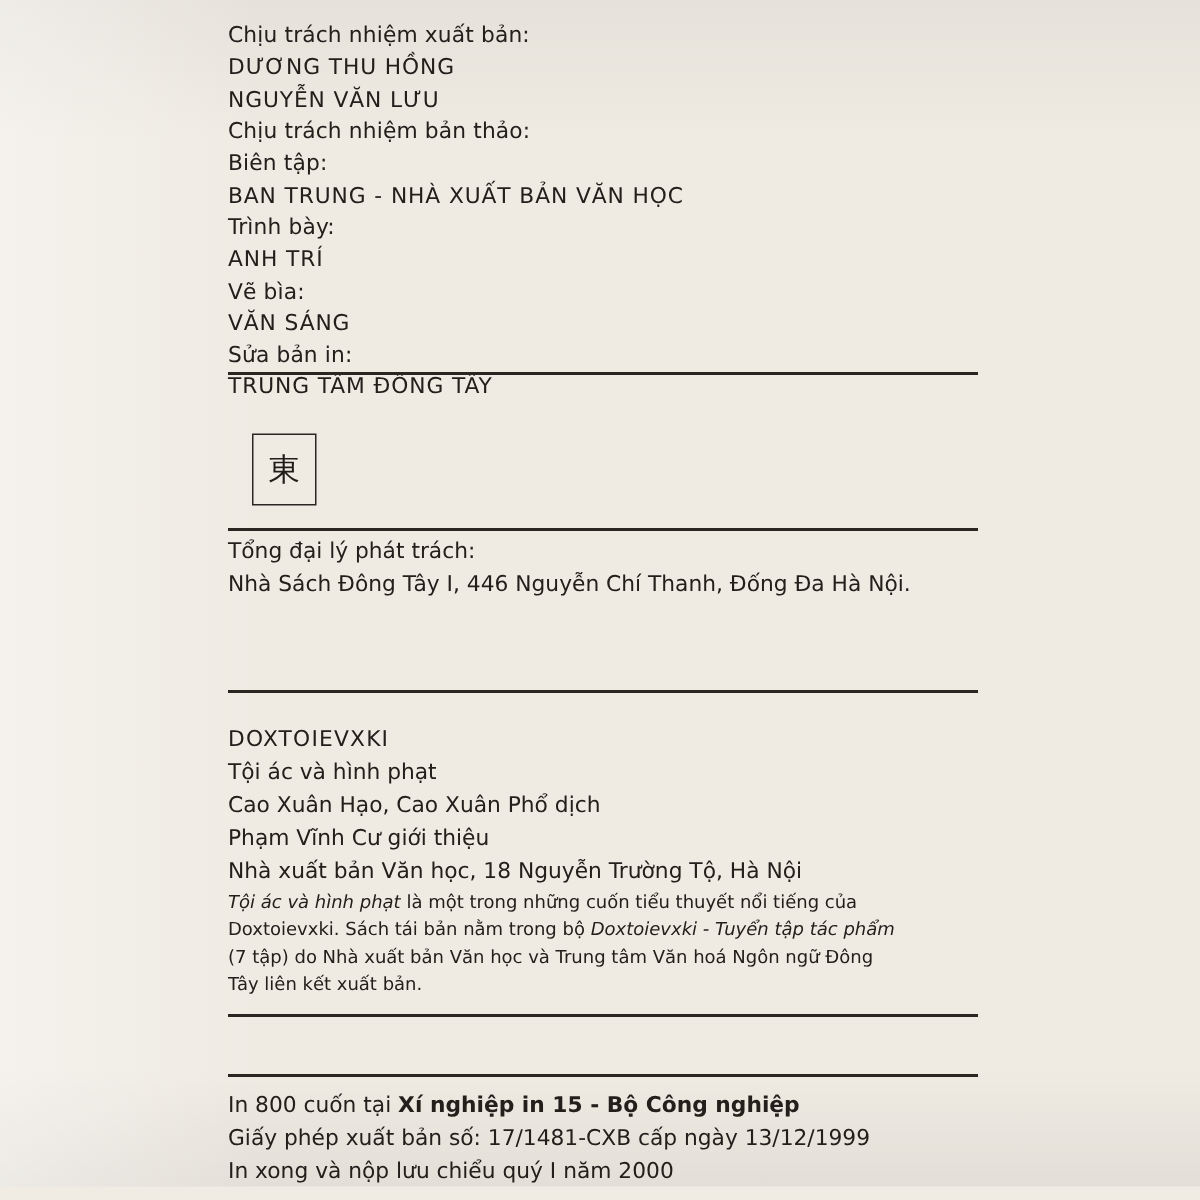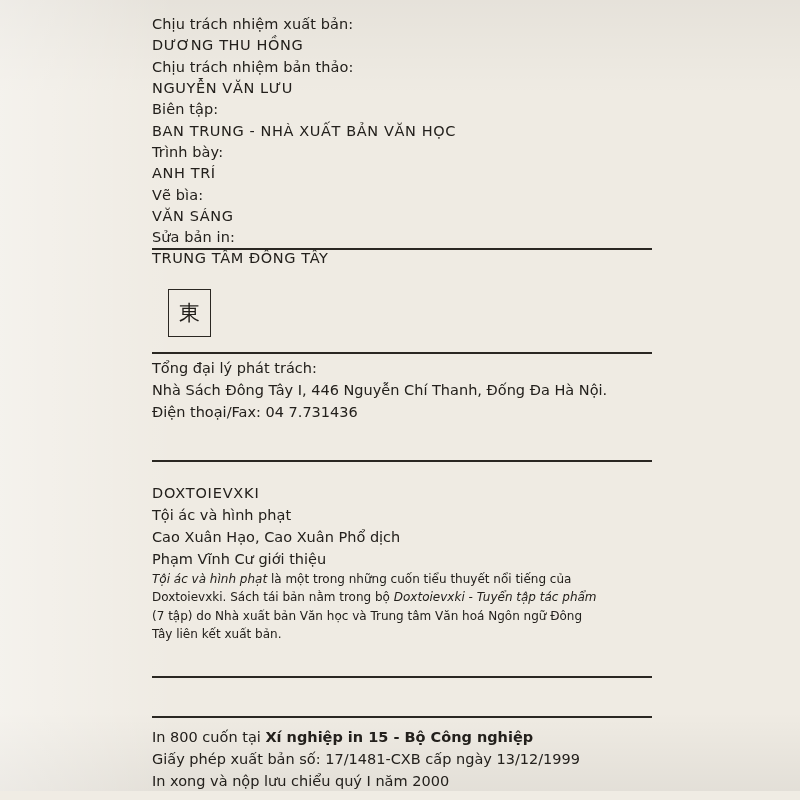--- a/index.html
+++ b/index.html
@@ -146,52 +146,52 @@
   }
 </style>
 </head>
 <body>
 
 <div class="page">
 
   <div class="content colophon-block">
     <div class="line role">Chịu trách nhiệm xuất bản:</div>
     <div class="line name">DƯƠNG THU HỒNG</div>
+    <div class="line name">NGUYỄN VĂN LƯU</div>
     <div class="line role">Chịu trách nhiệm bản thảo:</div>
-    <div class="line name">NGUYỄN VĂN LƯU</div>
     <div class="line role">Biên tập:</div>
     <div class="line name">BAN TRUNG - NHÀ XUẤT BẢN VĂN HỌC</div>
     <div class="line role">Trình bày:</div>
     <div class="line name">ANH TRÍ</div>
     <div class="line role">Vẽ bìa:</div>
     <div class="line name">VĂN SÁNG</div>
     <div class="line role">Sửa bản in:</div>
     <div class="line name">TRUNG TÂM ĐÔNG TÂY</div>
   </div>
 
   <div class="rule rule-1"></div>
 
   <div class="logo-box">
     <div class="logo-glyph">東</div>
   </div>
 
   <div class="distributor">
     <div class="line">Tổng đại lý phát trách:</div>
     <div class="line">Nhà Sách Đông Tây I, 446 Nguyễn Chí Thanh, Đống Đa Hà Nội.</div>
-    <div class="line">Điện thoại/Fax: 04 7.731436</div>
   </div>
 
   <div class="rule rule-2"></div>
   <div class="rule rule-3"></div>
 
   <div class="bookinfo">
     <div class="line title-caps">DOXTOIEVXKI</div>
     <div class="line">Tội ác và hình phạt</div>
     <div class="line">Cao Xuân Hạo, Cao Xuân Phổ dịch</div>
     <div class="line">Phạm Vĩnh Cư giới thiệu</div>
+    <div class="line">Nhà xuất bản Văn học, 18 Nguyễn Trường Tộ, Hà Nội</div>
     <div class="line sm"><span class="ital">Tội ác và hình phạt</span><span> là một trong những cuốn tiểu thuyết nổi tiếng của</span></div>
     <div class="line sm"><span>Doxtoievxki. Sách tái bản nằm trong bộ </span><span class="ital">Doxtoievxki - Tuyển tập tác phẩm</span></div>
     <div class="line sm">(7 tập) do Nhà xuất bản Văn học và Trung tâm Văn hoá Ngôn ngữ Đông</div>
     <div class="line sm">Tây liên kết xuất bản.</div>
   </div>
 
   <div class="rule rule-4"></div>
   <div class="rule rule-5"></div>
 
   <div class="printinfo">

